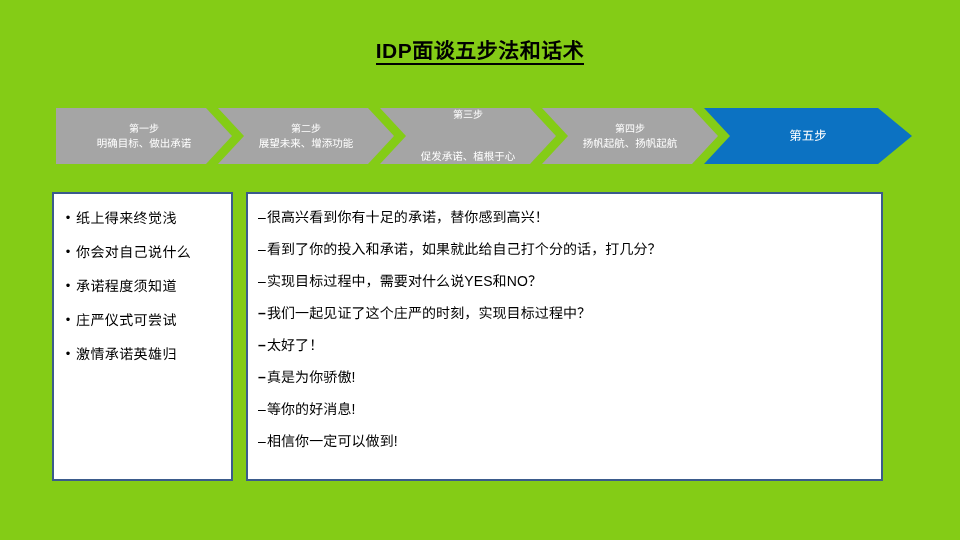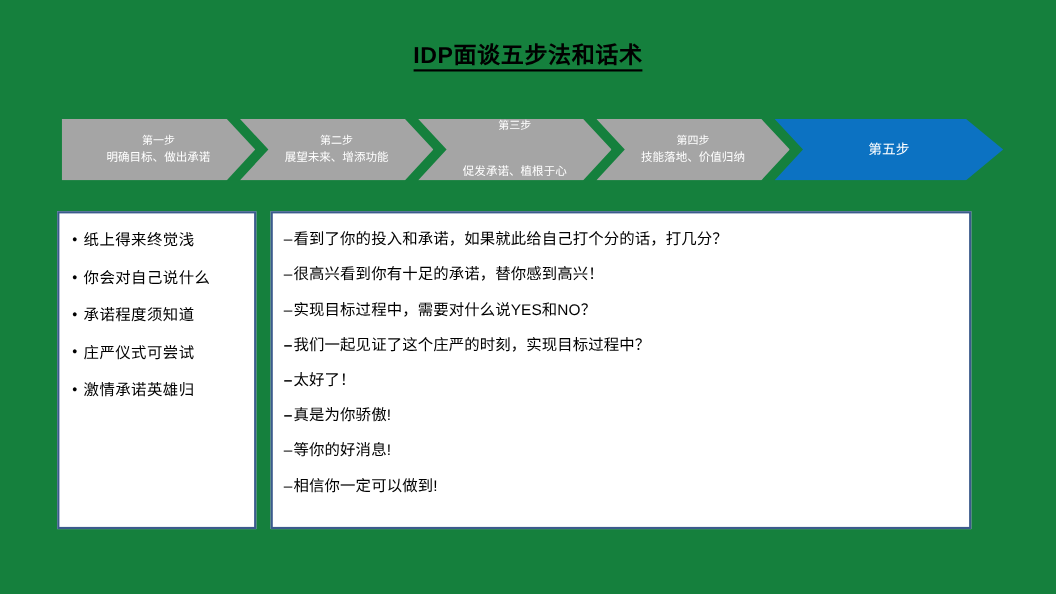--- a/index.html
+++ b/index.html
@@ -16,21 +16,21 @@
     color: #000000;
     position: relative;
   }
 
   .slide {
     position: absolute;
     left: 0;
     top: 0;
     width: 960px;
     height: 540px;
-    background: #15803d;
+    background: #84cc16;
   }
 
   
   .title {
     position: absolute;
     left: 0;
     top: 38px;
     width: 960px;
     text-align: center;
     font-size: 21px;
@@ -181,21 +181,21 @@
       <div class="l2">展望未来、增添功能</div>
     </div>
 
     <div class="chev gray mid" style="left:324px; width:176px;justify-content:space-between;">
       <div class="l1">第三步</div>
       <div class="l2">促发承诺、植根于心</div>
     </div>
 
     <div class="chev gray mid" style="left:486px; width:176px;">
       <div class="l1">第四步</div>
-      <div class="l2">技能落地、价值归纳</div>
+      <div class="l2">扬帆起航、扬帆起航</div>
     </div>
 
     <div class="chev blue last" style="left:648px; width:208px;">
       <div class="l1">第五步</div>
     </div>
 
   </div>
 
   <div class="panel panel-left">
     <ul class="bullet-list">
@@ -218,24 +218,24 @@
       <li>
         <span class="dot">•</span>
         <span class="txt">激情承诺英雄归</span>
       </li>
     </ul>
   </div>
 
   <div class="panel panel-right">
     <ul class="script-list">
       <li>
+        <span class="dash">–</span><span>很高兴看到你有十足的承诺，替你感到高兴！</span>
+      </li>
+      <li>
         <span class="dash">–</span><span>看到了你的投入和承诺，如果就此给自己打个分的话，打几分？</span>
-      </li>
-      <li>
-        <span class="dash">–</span><span>很高兴看到你有十足的承诺，替你感到高兴！</span>
       </li>
       <li>
         <span class="dash">–</span><span>实现目标过程中，需要对什么说YES和NO？</span>
       </li>
       <li class="bold-dash">
         <span class="dash">–</span><span>我们一起见证了这个庄严的时刻，实现目标过程中？</span>
       </li>
       <li class="bold-dash">
         <span class="dash">–</span><span>太好了！</span>
       </li>

